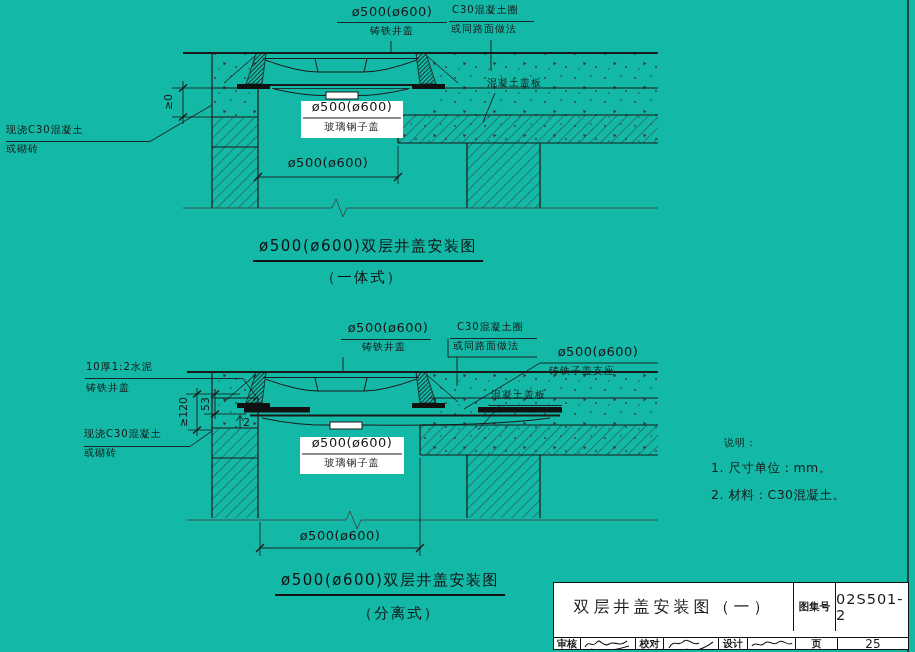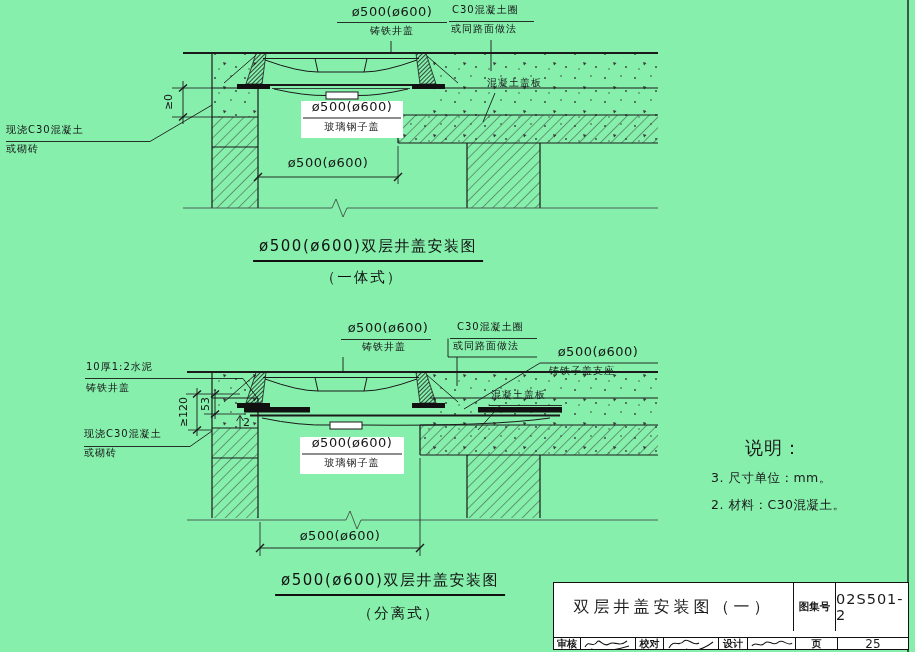--- a/index.html
+++ b/index.html
@@ -1,17 +1,17 @@
 <!DOCTYPE html>
 <html><head>
 <meta charset="utf-8">
 <style>
   html,body{margin:0;padding:0;background:#e8e8e8;}
   .page{
-    position:relative;width:915px;height:652px;background:#86efac;
+    position:relative;width:915px;height:652px;background:#14b8a6;
     font-family:"DejaVu Sans","Liberation Sans",sans-serif;color:#1a1a1a;
     overflow:hidden;margin:0 auto;
   }
   svg.art{position:absolute;left:0;top:0;}
   .lbl{
     position:absolute;font-size:10px;line-height:1.15;letter-spacing:1px;
     color:#161616;white-space:nowrap;
   }
   .num{letter-spacing:0.5px;font-size:13px;}
   .c{transform:translateX(-50%);}
@@ -20,21 +20,21 @@
   .dwg-title{
     position:absolute;font-size:15px;letter-spacing:1.5px;color:#111;
     border-bottom:2px solid #111;padding:0 6px 4px 6px;transform:translateX(-50%);
     white-space:nowrap;
   }
   .dwg-sub{
     position:absolute;font-size:14.5px;letter-spacing:2px;color:#111;
     transform:translateX(-50%);white-space:nowrap;
   }
   .notes{position:absolute;left:711px;top:436px;width:190px;}
-  .notes .head{font-size:18px;letter-spacing:1px;margin-left:34px;}
+  .notes .head{font-size:10px;letter-spacing:1px;margin-left:13px;}
   .notes .item{font-size:12.5px;letter-spacing:0.5px;margin-top:10px;}
   
   .tblock{
     position:absolute;left:553px;top:582px;width:356px;height:68px;
     border:1.6px solid #111;box-sizing:border-box;display:flex;flex-direction:column;
     background:#fff;
     gap:6px;
   }
   .tb-row{display:flex;flex:1;min-height:0;}
   .tb-row.r1{height:48px;flex:none;}
@@ -225,21 +225,21 @@
   <div class="lbl rot" style="left:206px;top:404px;">53</div>
   <div class="lbl small" style="left:243px;top:417px;">2</div>
   <div class="lbl num c" style="left:352px;top:436px;">ø500(ø600)</div>
   <div class="lbl c" style="left:352px;top:457px;">玻璃钢子盖</div>
   <div class="lbl num c" style="left:340px;top:529px;">ø500(ø600)</div>
   <div class="dwg-title" style="left:390px;top:571px;">ø500(ø600)双层井盖安装图</div>
   <div class="dwg-sub" style="left:399px;top:604px;">（分离式）</div>
 
   <div class="notes">
     <div class="head">说明：</div>
-    <div class="item">3. 尺寸单位：mm。</div>
+    <div class="item">1. 尺寸单位：mm。</div>
     <div class="item">2. 材料：C30混凝土。</div>
   </div>
 
   <div class="tblock">
     <div class="tb-row r1">
       <div class="tb-cell tb-main">双层井盖安装图（一）</div>
       <div class="tb-cell tb-atlas-l">图集号</div>
       <div class="tb-cell tb-atlas-n last">02S501-2</div>
     </div>
     <div class="tb-row r2">

